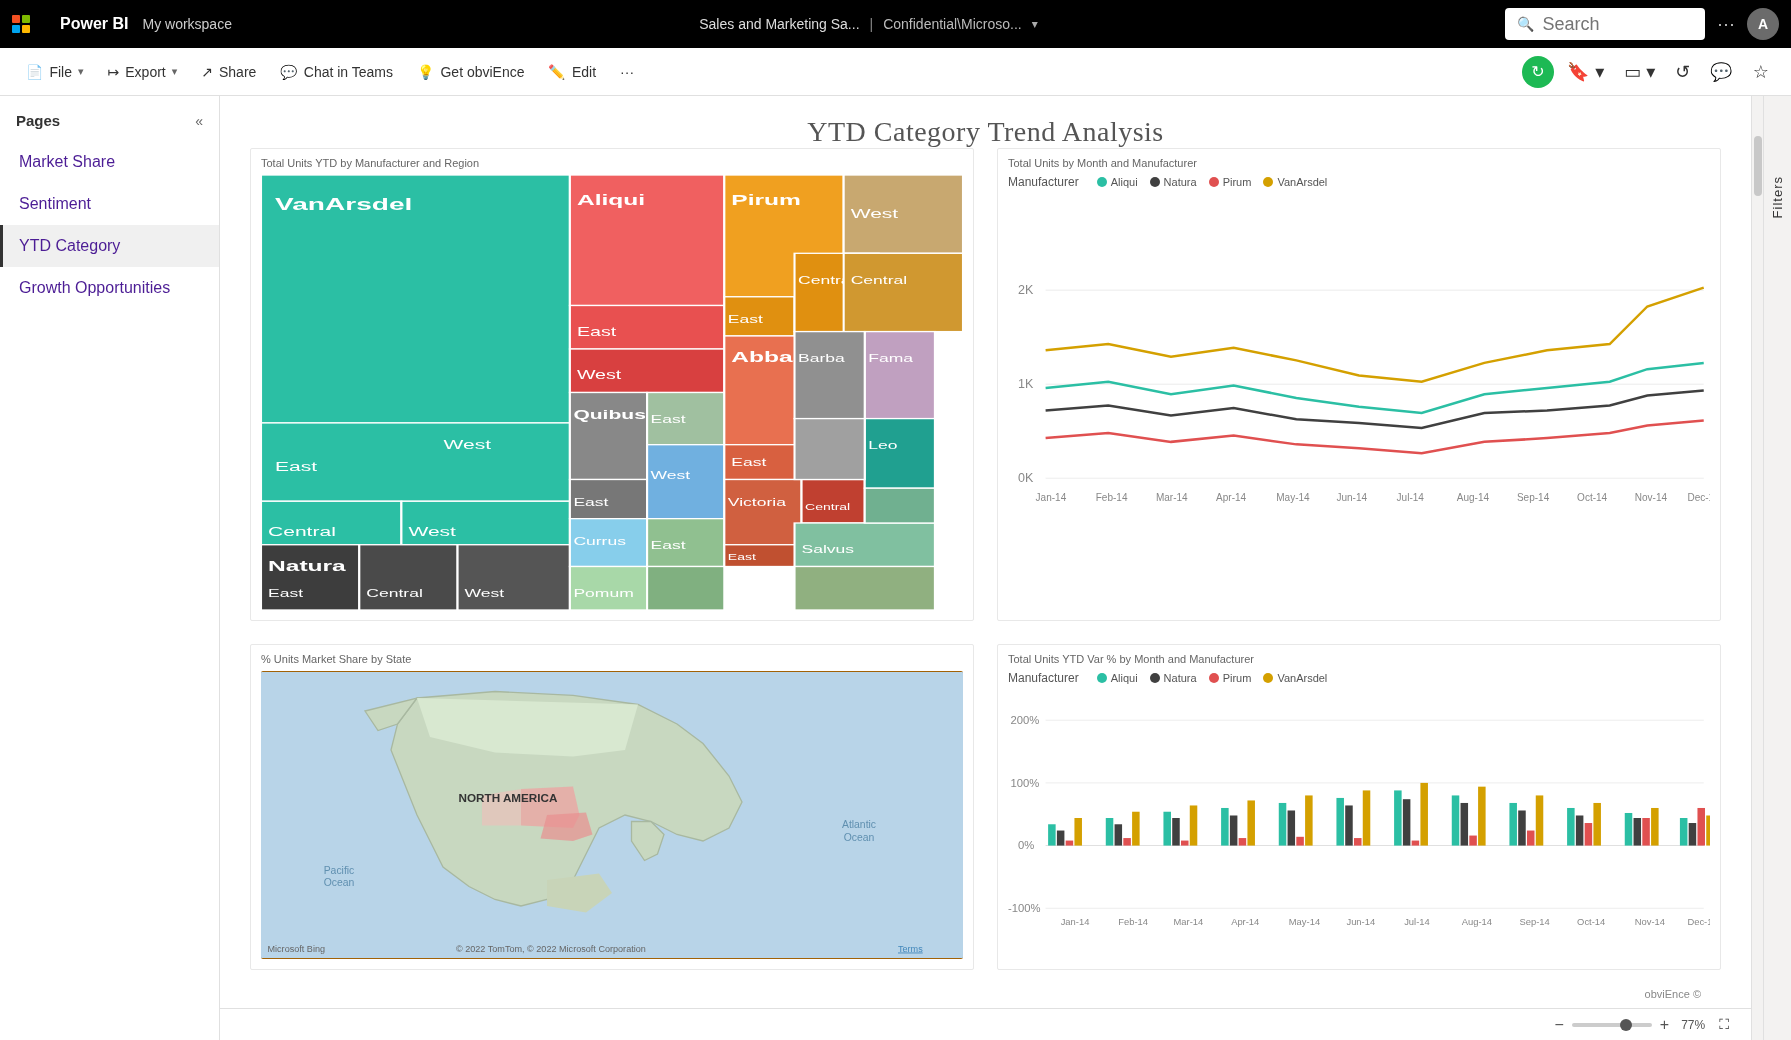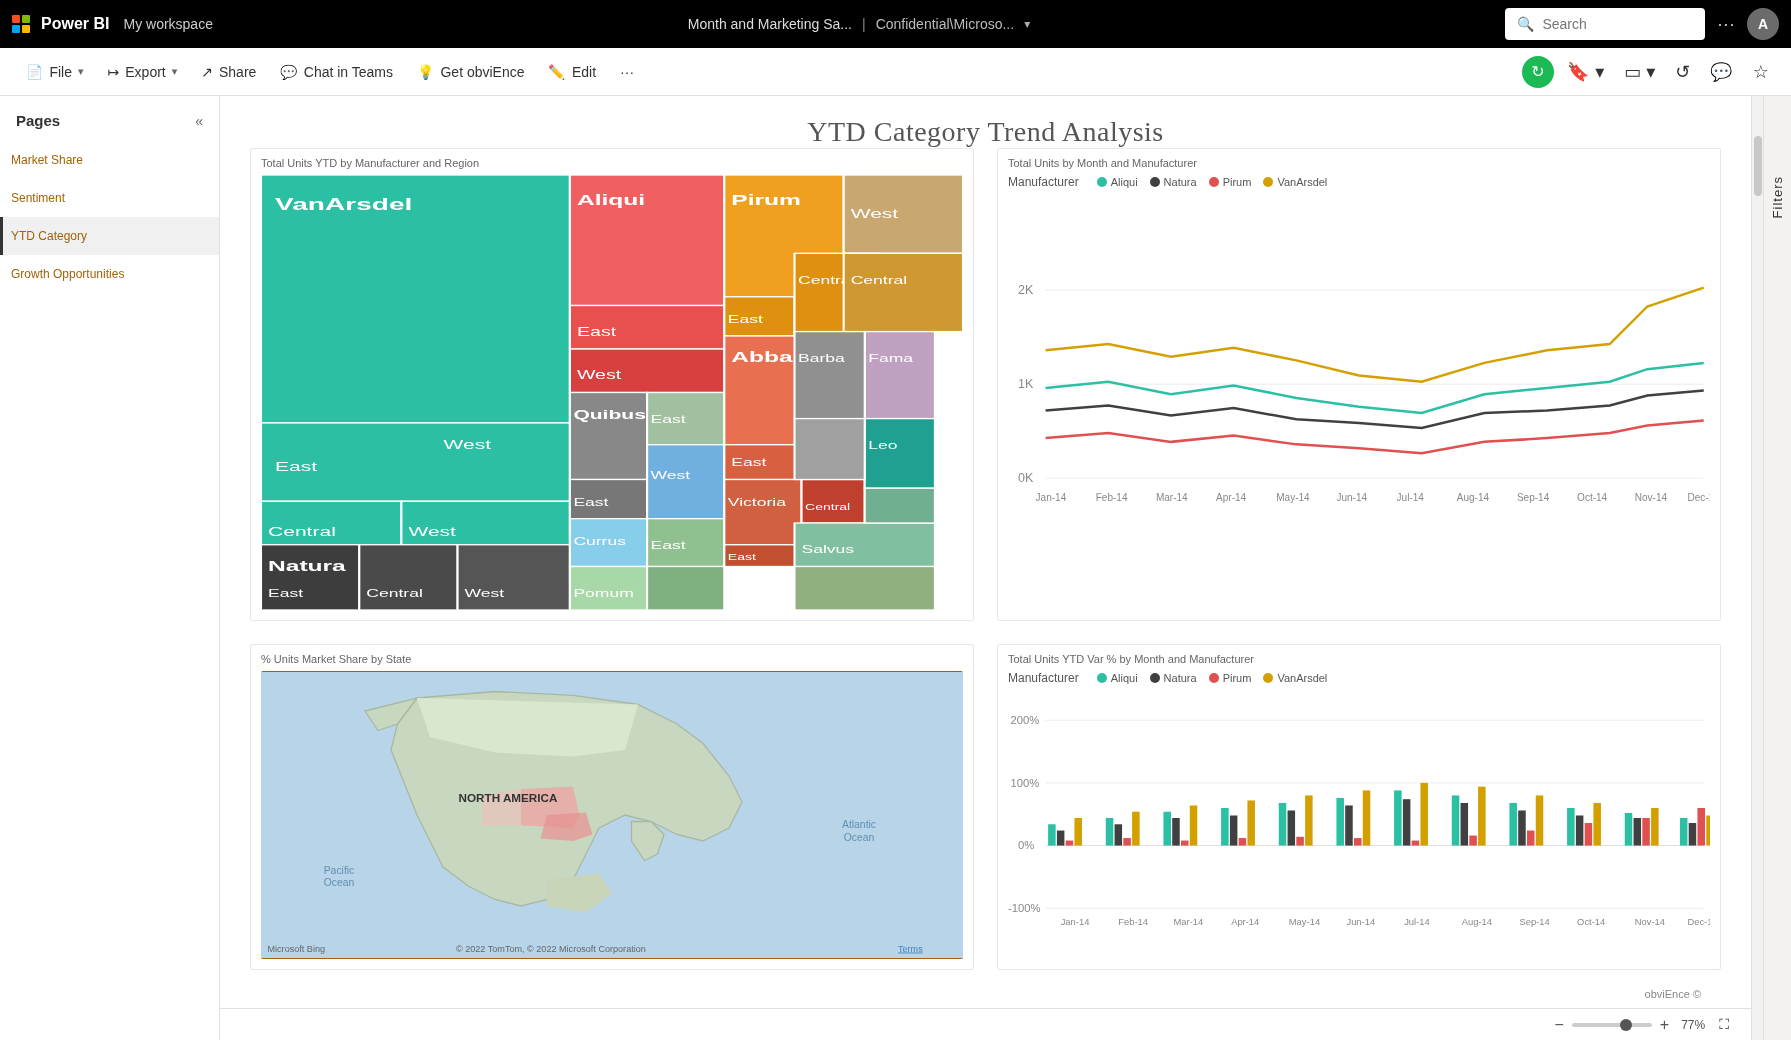--- a/index.html
+++ b/index.html
@@ -4,39 +4,39 @@
   <style>
     * { box-sizing: border-box; margin: 0; padding: 0; }
     body { font-family: 'Segoe UI', Arial, sans-serif; background: #f3f2f1; width: 1791px; height: 1040px; overflow: hidden; }
 
     
     .top-nav {
       display: flex; align-items: center; height: 48px;
       background: #1a1a2e; background: #000; padding: 0 12px;
       position: relative; z-index: 10;
     }
-    .ms-logo { display: flex; align-items: flex-end; gap: 5px; }
+    .ms-logo { display: flex; align-items: flex-end; gap: 24px; }
     .ms-grid { display: grid; grid-template-columns: 1fr 1fr; grid-template-rows: 1fr 1fr; width: 18px; height: 18px; gap: 2px; }
     .ms-grid div { border-radius: 1px; }
     .ms-r { background: #f25022; }
     .ms-g { background: #7fba00; }
     .ms-b { background: #00a4ef; }
     .ms-y { background: #ffb900; }
     .pbi-label { color: #fff; font-size: 16px; font-weight: 600; margin-left: 6px; }
     .workspace-label { color: #ccc; font-size: 14px; margin-left: 14px; }
     .nav-center { flex: 1; display: flex; justify-content: center; align-items: center; gap: 10px; color: #ccc; font-size: 14px; }
     .nav-title { color: #ddd; }
     .nav-separator { color: #888; }
     .nav-sub { color: #bbb; }
     .nav-chevron { color: #aaa; font-size: 12px; cursor: pointer; }
     .search-box {
       display: flex; align-items: center; background: #fff; border-radius: 4px;
       padding: 4px 12px; gap: 8px; min-width: 200px; height: 32px;
     }
-    .search-box input { border: none; outline: none; font-size: 14px; color: #3b82f6; width: 140px; }
+    .search-box input { border: none; outline: none; font-size: 18px; color: #3b82f6; width: 140px; }
     .nav-icons { display: flex; align-items: center; gap: 12px; margin-left: 12px; }
     .nav-icon-btn { color: #ccc; font-size: 18px; cursor: pointer; background: none; border: none; display: flex; align-items: center; }
     .avatar { width: 32px; height: 32px; border-radius: 50%; background: #6b6b6b; display: flex; align-items: center; justify-content: center; color: #fff; font-size: 14px; font-weight: bold; cursor: pointer; }
 
     
     .toolbar {
       display: flex; align-items: center; height: 48px;
       background: #fff; border-bottom: 1px solid #e0e0e0;
       padding: 0 16px; gap: 4px;
     }
@@ -59,21 +59,21 @@
     .sidebar {
       width: 220px; background: #fff; border-right: 1px solid #e0e0e0;
       padding: 16px 0; flex-shrink: 0;
     }
     .pages-header {
       display: flex; align-items: center; justify-content: space-between;
       padding: 0 16px 12px 16px; font-size: 15px; font-weight: 600; color: #333;
     }
     .collapse-btn { cursor: pointer; color: #666; font-size: 14px; background: none; border: none; }
     .sidebar-item {
-      padding: 12px 8px; font-size: 12px; color: #a16207; cursor: pointer;
+      padding: 12px 16px; font-size: 16px; color: #4c1d95; cursor: pointer;
       border-left: 3px solid transparent;
     }
     .sidebar-item.active { background: #f0f0f0; border-left: 3px solid #333; font-weight: 500; }
 
     
     .report-area {
       flex: 1; background: #f8f8f8; overflow: hidden; position: relative;
       display: flex; flex-direction: column;
     }
     .report-canvas {
@@ -158,21 +158,21 @@
     <div class="ms-grid">
       <div class="ms-r"></div>
         <div class="ms-g"></div>
       <div class="ms-b"></div>
         <div class="ms-y"></div>
     </div>
     <span class="pbi-label">Power BI</span>
   </div>
   <span class="workspace-label" style="cursor:pointer;">My workspace</span>
   <div class="nav-center">
-    <span class="nav-title">Month and Marketing Sa...</span>
+    <span class="nav-title">Sales and Marketing Sa...</span>
     <span class="nav-separator">|</span>
     <span class="nav-sub">Confidential\Microso...</span>
     <span class="nav-chevron">▾</span>
   </div>
   <div class="search-box">
     <span style="color:#888;font-size:14px;">🔍</span>
     <input type="text" placeholder="Search" style="">
   </div>
   <div class="nav-icons">
     <button class="nav-icon-btn">···</button>

